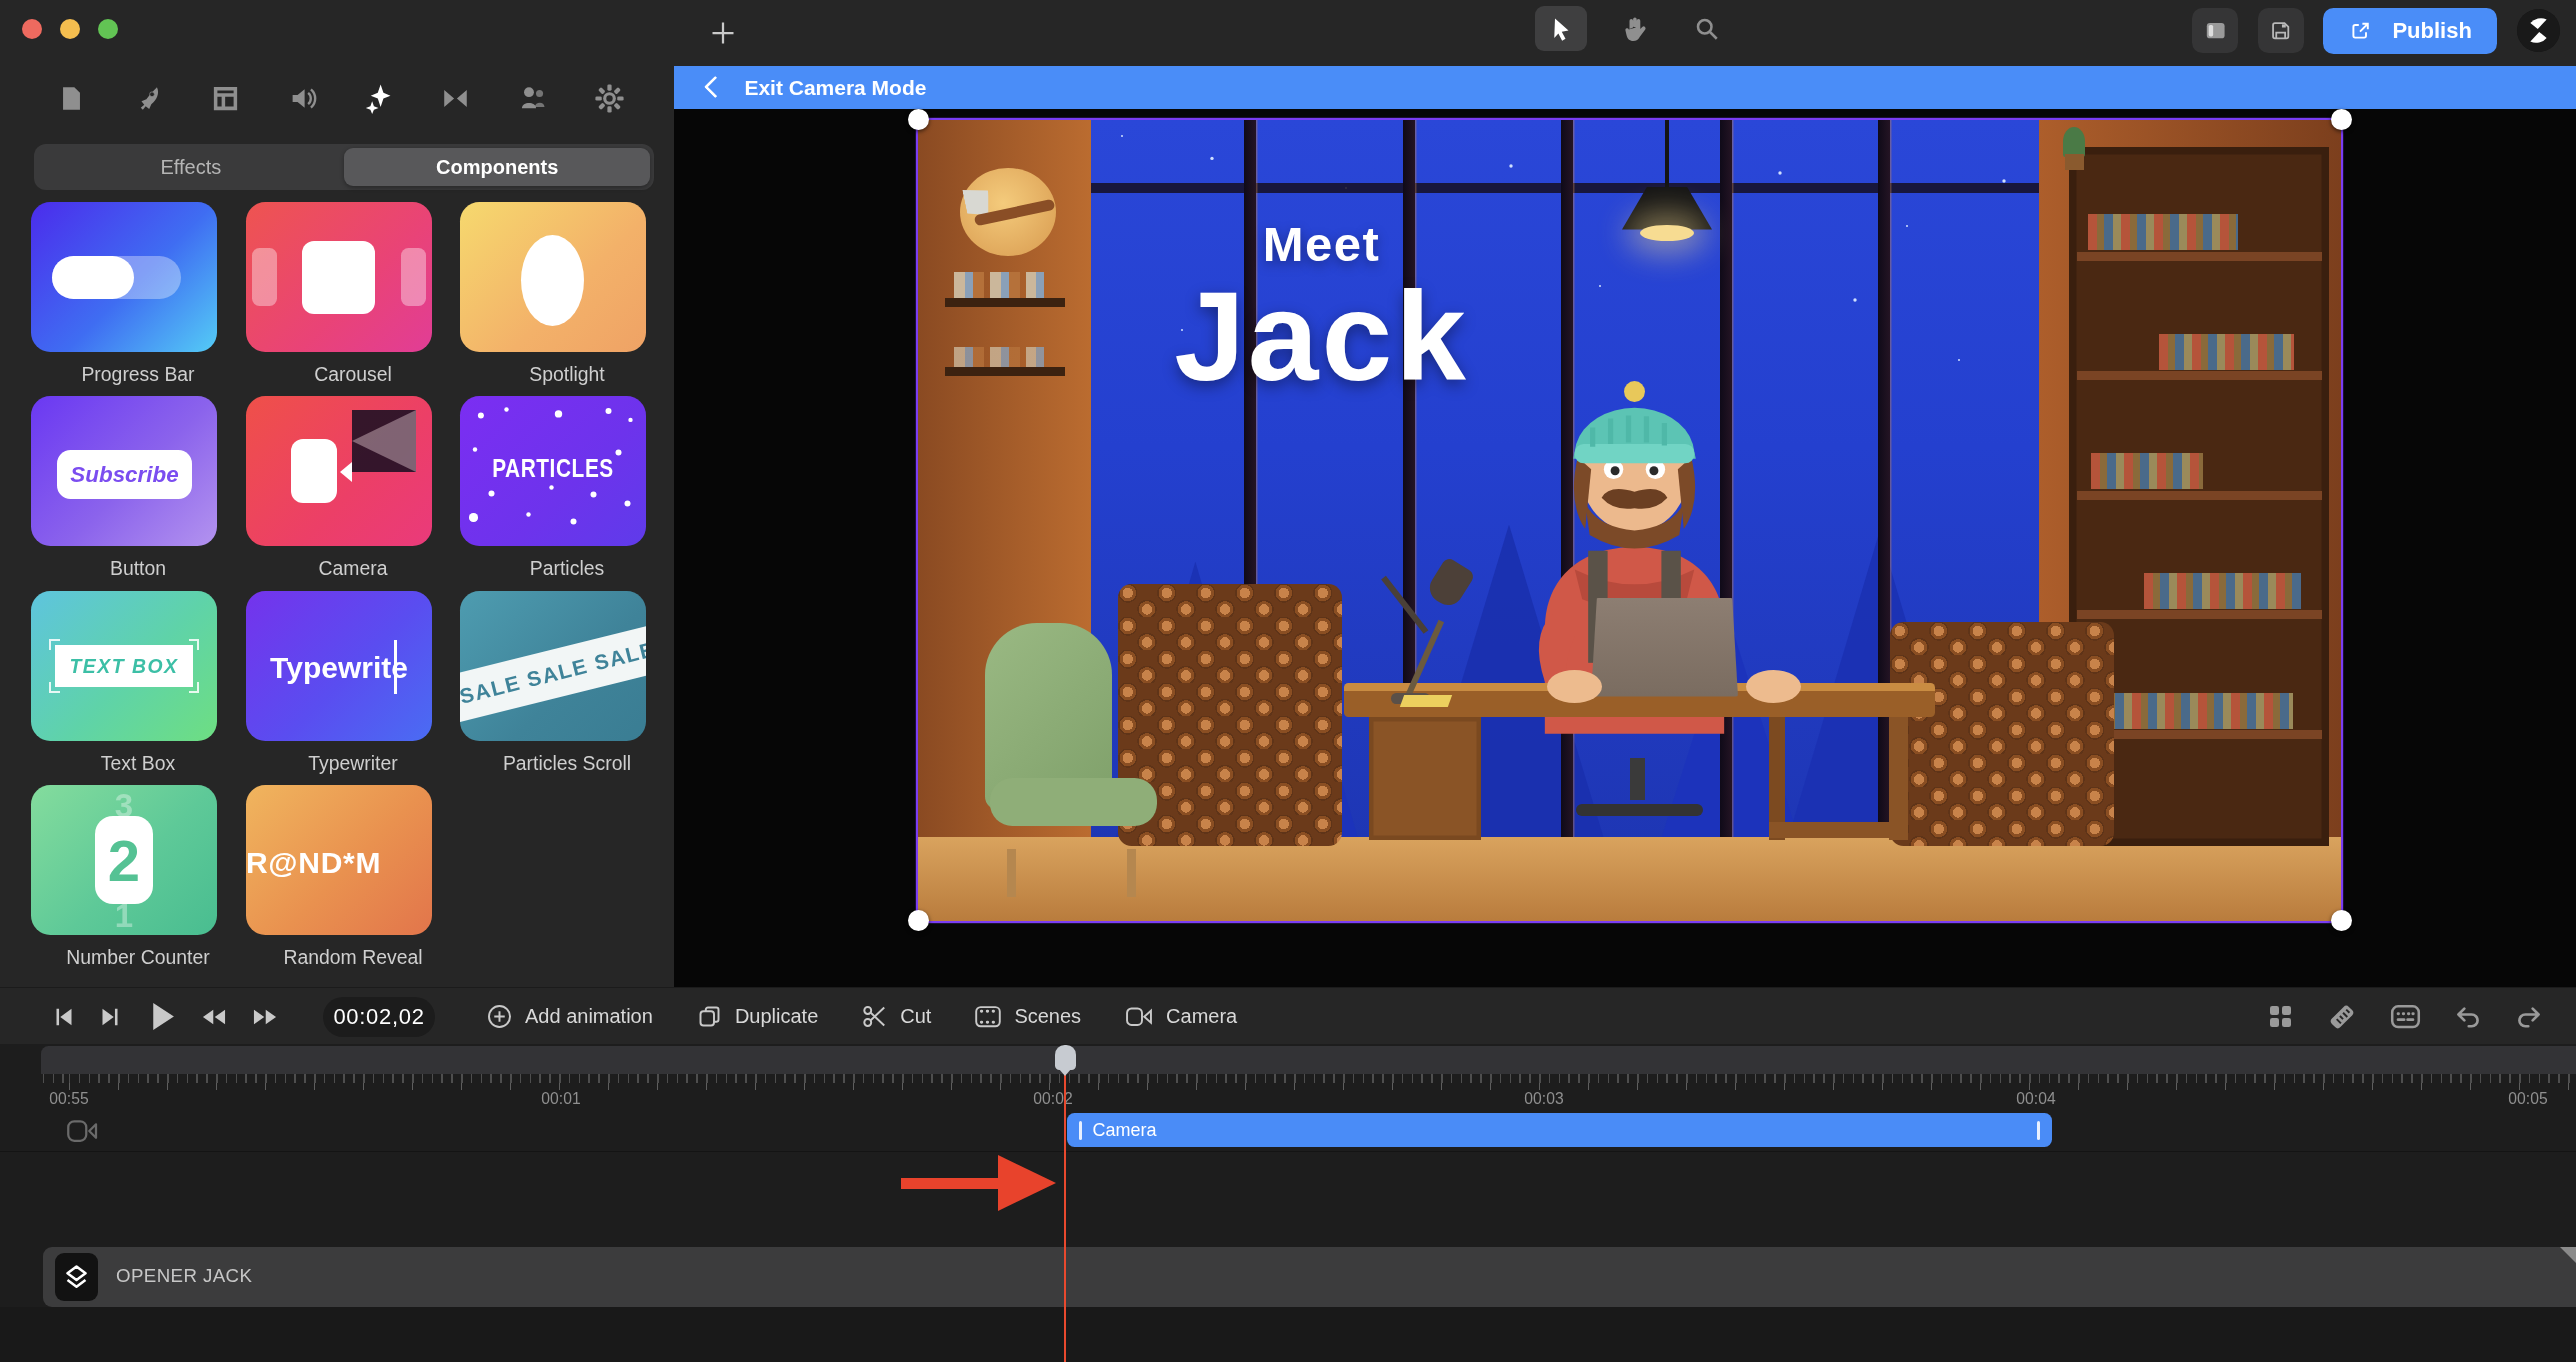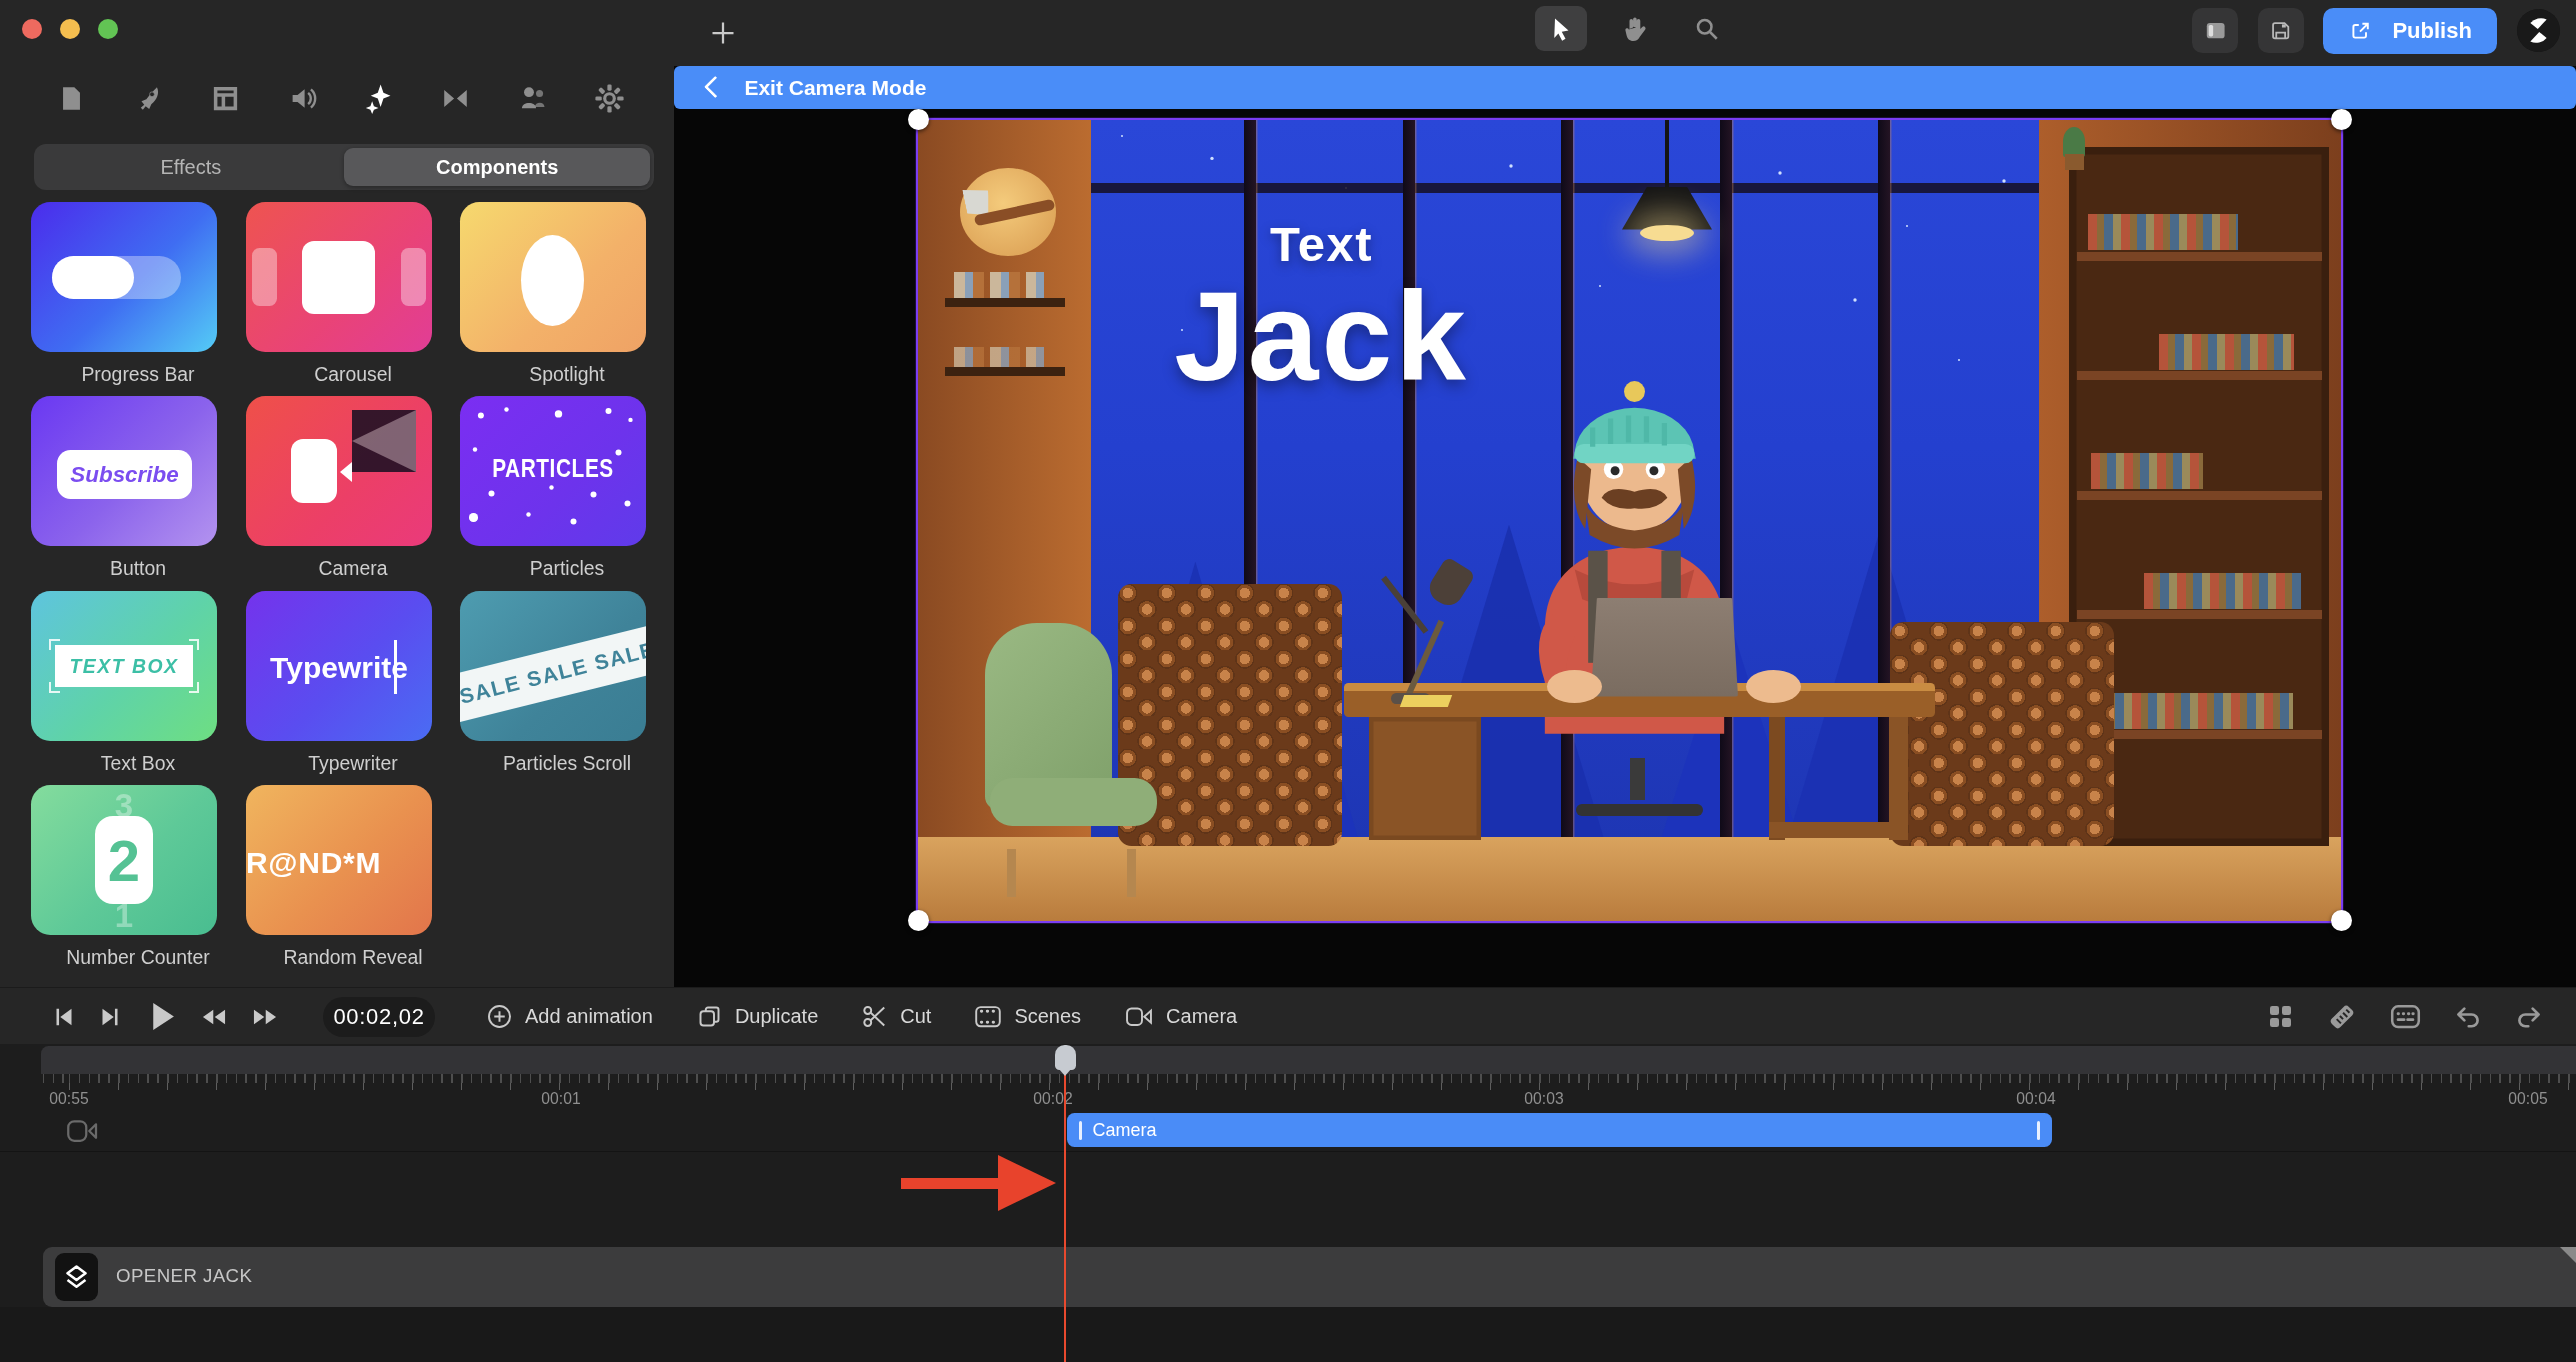--- a/index.html
+++ b/index.html
@@ -69,21 +69,21 @@
   #tools { position:absolute; left:861px; top:6px; display:flex; gap:21px; align-items:center; }
   .tool-btn { width:52px; height:45px; border-radius:9px; display:flex; align-items:center; justify-content:center; cursor:pointer; }
   .tool-btn.selected { background:#3f3f40; }
   .tool-btn svg { width:30px; height:30px; }
   #top-right { position:absolute; right:16.4px; top:7.5px; display:flex; gap:19.4px; align-items:center; }
   .sq-btn { width:46px; height:45px; border-radius:10.5px; background:#353536; display:flex; align-items:center; justify-content:center; cursor:pointer; }
   #publish-btn { height:46px; padding:0 25.4px; border-radius:10.5px; background:#4a8df8; color:#fff; font-size:22px; font-weight:700; display:flex; align-items:center; gap:20px; cursor:pointer; }
   #avatar { width:43px; height:43px; border-radius:50%; background:#161616; position:relative; overflow:hidden; cursor:pointer; }
 
   
-  #exit-bar { position:absolute; left:674px; top:66px; width:1902px; height:43px; background:#4a8df8; display:flex; align-items:center; cursor:pointer;border-radius:6px; }
+  #exit-bar { position:absolute; left:674px; top:66px; width:1902px; height:43px; background:#4a8df8; display:flex; align-items:center; cursor:pointer; }
   #exit-bar .chev { margin-left:33px; width:16.4px; height:16.4px; border-left:3.7px solid #fff; border-bottom:3.7px solid #fff; transform:rotate(45deg); border-radius:1.5px; }
   #exit-bar .lbl { margin-left:21px; color:#fff; font-size:21px; font-weight:600; }
 
   
   #canvas { position:absolute; left:674px; top:109px; width:1902px; height:878px; background:#060606; }
   #preview { position:absolute; left:244px; top:10.5px; width:1423px; height:801px; background:#0c0c14; box-shadow:0 0 0 2.2px #7a3df2; }
   #scene { position:absolute; inset:0; overflow:hidden; }
   .handle { position:absolute; width:21px; height:21px; border-radius:50%; background:#ffffff; box-shadow:0 1.5px 4.5px rgba(0,0,0,.6); z-index:30; }
 
   .floor { position:absolute; left:0; right:0; bottom:0; height:84px; background:linear-gradient(180deg,#d9a35e,#b97c3d); z-index:1; }
@@ -457,21 +457,21 @@
             <div class="pot"></div>
           </div>
 
         <div class="hang-lamp">
           <div class="cord"></div>
             <div class="shade"></div>
             <div class="glowbulb"></div>
         </div>
 
         <div class="title">
-          <div class="t1">Text</div>
+          <div class="t1">Meet</div>
           <div class="t2">Jack</div>
         </div>
 
         <div class="logs" style="left:200px; width:224px; height:262px"></div>
         <div class="logs" style="left:972px; width:224px; height:224px"></div>
 
         <div class="chair">
           <div class="back"></div>
             <div class="seat"></div>
           <div class="leg" style="left:22.4px"></div>

